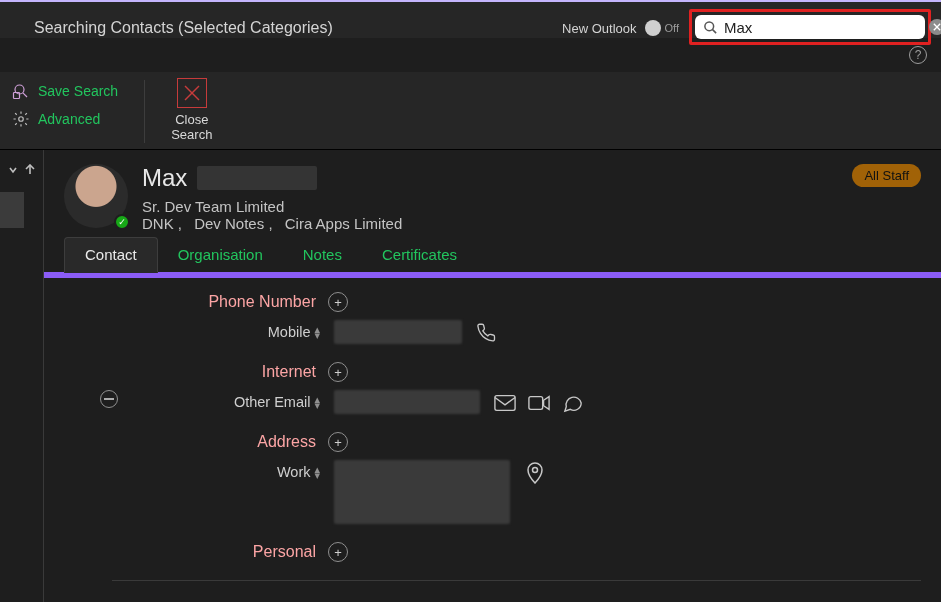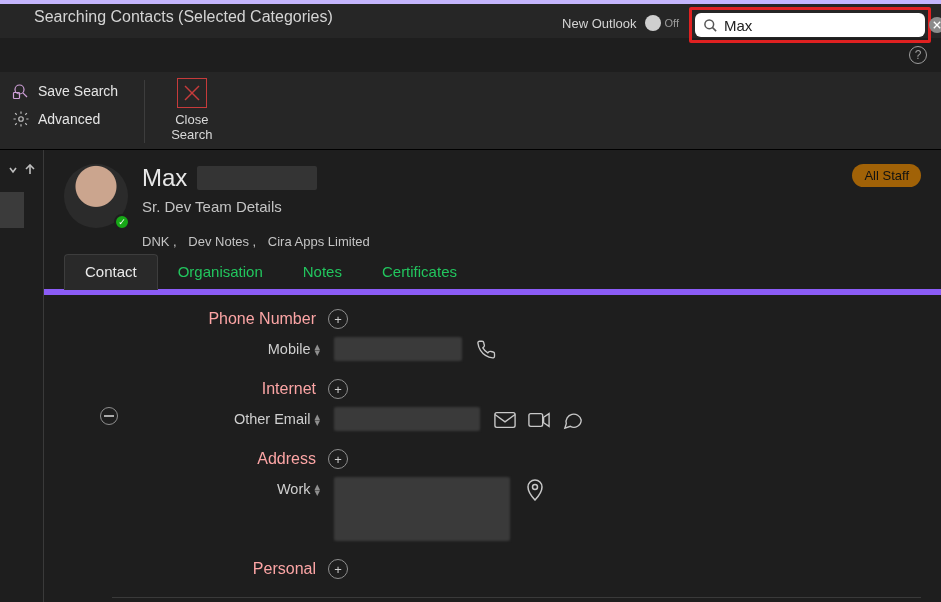--- a/index.html
+++ b/index.html
@@ -1,35 +1,35 @@
 <!DOCTYPE html>
 <html><head>
 <meta charset="utf-8">
 <style>
   * { box-sizing: border-box; margin: 0; padding: 0; }
   html, body { width: 941px; height: 602px; background: #1e1e1e; color: #e8e8e8; font-family: -apple-system, "Segoe UI", Arial, sans-serif; font-size: 14px; overflow: hidden; }
-  .topbar { height: 38px; background: #262626; display: flex; padding: 4px 10px 0 34px; position: relative; border-top: 4px solid #c4b5fd; }
+  .topbar { height: 38px; background: #262626; display: flex; align-items: center; padding: 16px 10px 0 34px; position: relative; border-top: 2px solid #c4b5fd; }
   .topbar-title { font-size: 16px; color: #d4d4d4; }
   .topbar-spacer { flex: 1; }
   .new-outlook { display: flex; align-items: center; gap: 8px; font-size: 13px; color: #d4d4d4; margin-right: 10px; }
   .toggle { display: flex; align-items: center; gap: 4px; }
   .toggle-track { width: 16px; height: 16px; border-radius: 50%; background: #cfcfcf; display: inline-block; }
   .toggle-label { font-size: 11px; color: #9c9c9c; }
   .searchwrap { border: 3px solid #e02121; padding: 3px; width: 242px; height: 36px; border-radius: 2px; position: relative; top: -1px;}
   .searchbox { background: #fff; border-radius: 6px; height: 100%; display: flex; align-items: center; padding: 0 8px; gap: 6px; }
   .searchbox input { flex: 1; border: none; outline: none; font-size: 15px; color: #222; background: transparent; }
   .search-icon svg, .clear-icon svg { display: block; }
   .clear-circle { width:16px; height:16px; border-radius:50%; background:#8b8b8b; display:flex; align-items:center; justify-content:center; }
 
   .helprow { height: 34px; background: #1e1e1e; display: flex; justify-content: flex-end; align-items: center; padding-right: 14px; }
   .help-icon { width: 18px; height: 18px; border: 1.6px solid #9c9c9c; border-radius: 50%; display: flex; align-items:center; justify-content:center; font-size:12px; color:#9c9c9c; }
 
   .ribbon { height: 78px; background: #262626; display: flex; align-items: flex-start; padding: 6px 0 0 12px; gap: 22px; border-bottom: 1px solid #000; }
   .ribbon-col1 { display: flex; flex-direction: column; gap: 10px; padding-top: 4px; }
-  .rib-item { display: flex; align-items: center; gap: 8px; color: #e5e5e5; font-size: 14px; cursor: pointer; }
+  .rib-item { display: flex; align-items: center; gap: 8px; color: #22c55e; font-size: 14px; cursor: pointer; }
   .rib-item svg { flex-shrink: 0; }
   .divider { width: 1px; background: #3d3d3d; align-self: stretch; margin: 2px 4px 6px 4px; }
   .ribbon-col2 { display: flex; flex-direction: column; align-items: center; gap: 4px; }
   .close-box { width: 30px; height: 30px; border: 1.5px solid #c63b3b; display:flex; align-items:center; justify-content:center; }
   .close-box svg { stroke: #c63b3b; }
   .close-text { font-size: 13px; line-height: 15px; text-align:center; color:#d8d8d8; }
 
   .body { display: flex; height: calc(602px - 38px - 34px - 78px); }
   .sidebar { width: 44px; display:flex; flex-direction:column; align-items:center; padding-top: 14px; gap: 4px; border-right: 1px solid #3a3a3a; background:#1e1e1e; position:relative; }
   .sidebar-row { display:flex; gap:6px; align-items:center; color:#bfbfbf; }
@@ -39,21 +39,21 @@
   .contact-head { display:flex; padding: 14px 20px 10px 20px; gap: 14px; align-items:flex-start; }
   .avatar-wrap { position:relative; width: 64px; height:64px; }
   .avatar { width:64px; height:64px; border-radius:50%; background: radial-gradient(circle at 50% 35%, #cba58e 0 20px, #2b2b2b 21px), linear-gradient(#4a4a4a,#2a2a2a); overflow:hidden; }
   .presence { position:absolute; right:-2px; bottom:-2px; width:16px; height:16px; border-radius:50%; background:#17a817; border:2px solid #1e1e1e; display:flex; align-items:center; justify-content:center; }
   .presence::after { content:"✓"; color:#fff; font-size:9px; line-height:1; }
   .name-block { flex:1; }
   .name-line { display:flex; align-items:center; gap:10px; }
   .first-name { font-size: 24px; font-weight: 500; color:#e8e8e8; }
   .last-redact { width: 120px; height: 24px; background:#343434; filter: blur(0.5px); border-radius:2px; }
   .job-title { margin-top: 6px; font-size: 15px; color:#c4c4c4; }
-  .org-line { margin-top: 19px; font-size: 13px; color:#c4c4c4; display:flex; gap:4px; flex-wrap:wrap; }
+  .org-line { margin-top: 0; font-size: 15px; color:#c4c4c4; display:flex; gap:4px; flex-wrap:wrap; }
   .pill { background:#a16207; color:#111; font-size:13px; padding:4px 12px; border-radius: 13px; align-self:flex-start; white-space:nowrap; }
 
   .tabs { display:flex; border-bottom:6px solid #8b5cf6; padding-left:20px; height:36px; align-items:flex-end; }
   .tab { padding: 8px 20px 9px; font-size:15px; color:#22c55e; cursor:pointer; position:relative; }
   .tab.active { background:#292929; color:#eaeaea; border:1px solid #3d3d3d; border-bottom:1px solid #292929; border-radius:4px 4px 0 0; margin-bottom:-1px; }
   
   .details { flex:1; overflow:auto; padding: 14px 20px 20px 0; }
   .section { margin-bottom: 18px; }
   .section-head { display:flex; align-items:center; justify-content:flex-end; gap:12px; width: 304px; }
   .section-title { font-size:16px; color:#fca5a5; }
@@ -157,21 +157,21 @@
     <div class="contact-head">
       <div class="avatar-wrap">
         <div class="avatar"></div>
         <div class="presence"></div>
       </div>
       <div class="name-block">
         <div class="name-line">
           <span class="first-name">Max</span>
           <span class="last-redact"></span>
         </div>
-        <div class="job-title">Sr. Dev Team Details</div>
+        <div class="job-title">Sr. Dev Team Limited</div>
         <div class="org-line">
           <span>DNK ,</span>
           <span>&nbsp;</span>
           <span>Dev Notes ,</span>
           <span>&nbsp;</span>
           <span>Cira Apps Limited</span>
         </div>
       </div>
       <span class="pill">All Staff</span>
     </div>

